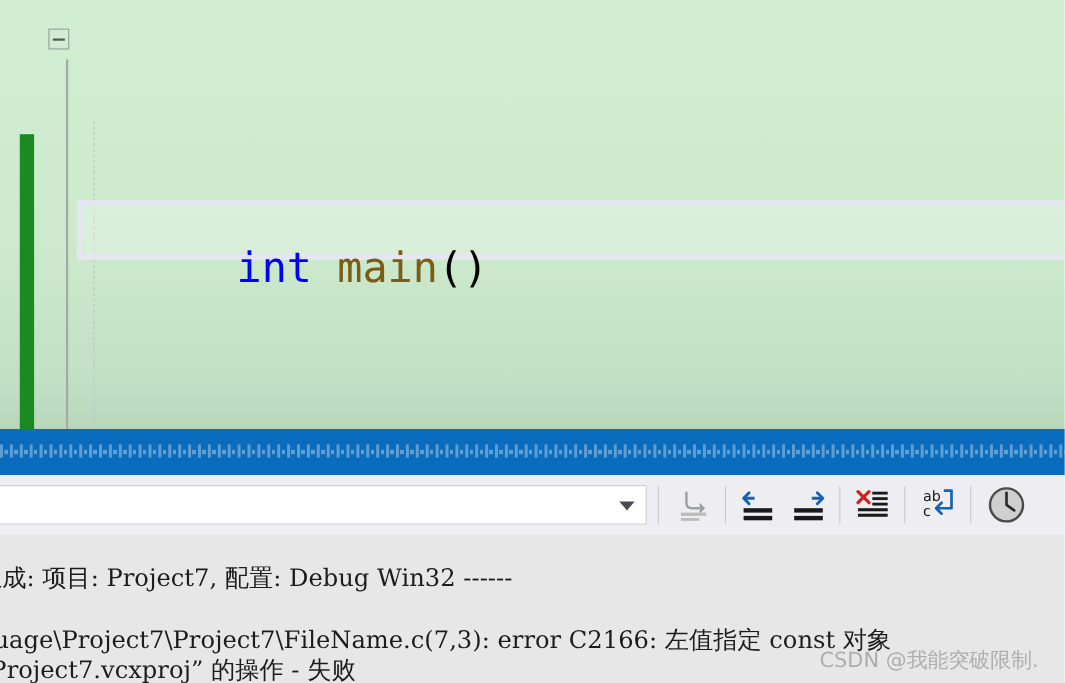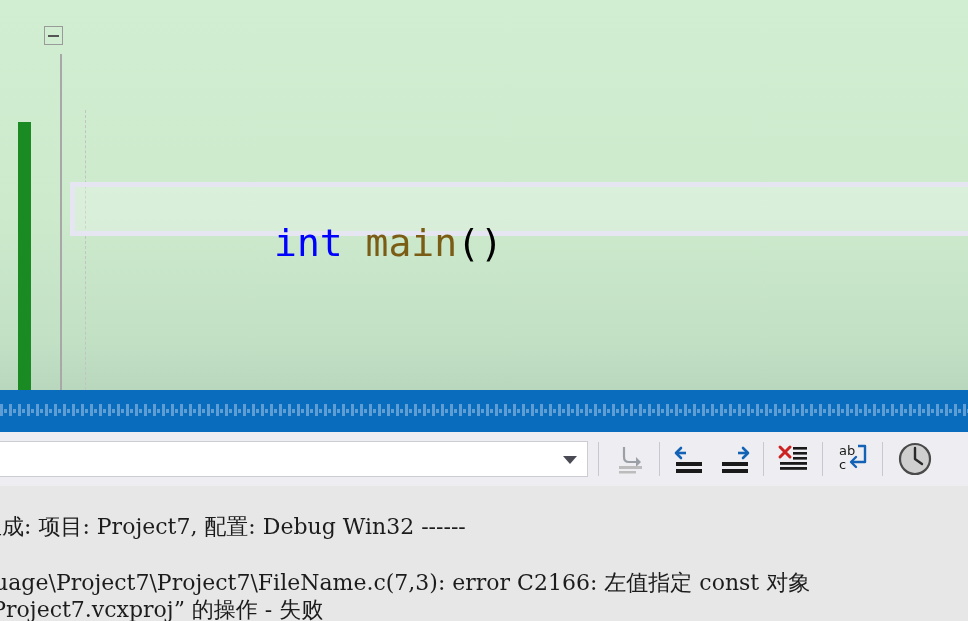--- a/index.html
+++ b/index.html
@@ -242,21 +242,21 @@
   <div class="editor">
 
     <div class="change-bar"></div>
     <div class="outline-line"></div>
     <div class="collapse-box"></div>
     <div class="indent-guide"></div>
     <div class="current-line"></div>
 
     <div class="code">
 
-      <div class="code-line" style="padding-left:91px;">
+      <div class="code-line" style="padding-left:32px;">
         <span class="kw">int</span><span class="plain"> </span><span class="fn">main</span><span class="plain">()</span>
       </div>
 
       <div class="code-line" style="padding-left:72px;">
         
       </div>
 
       
 
       
@@ -345,14 +345,15 @@
     </svg>
   </div>
 
   <div class="output-body">
     <div class="out-line out-l0">...</div>
     <div class="out-line out-l1">生成: 项目: Project7, 配置: Debug Win32 ------</div>
     <div class="out-line out-l2">guage\Project7\Project7\FileName.c(7,3): error C2166: 左值指定 const 对象</div>
     <div class="out-line out-l3">“Project7.vcxproj” 的操作 - 失败</div>
   </div>
 
+  <div class="watermark">CSDN @我能突破限制.</div>
 
 </div>
 
 </body></html>

